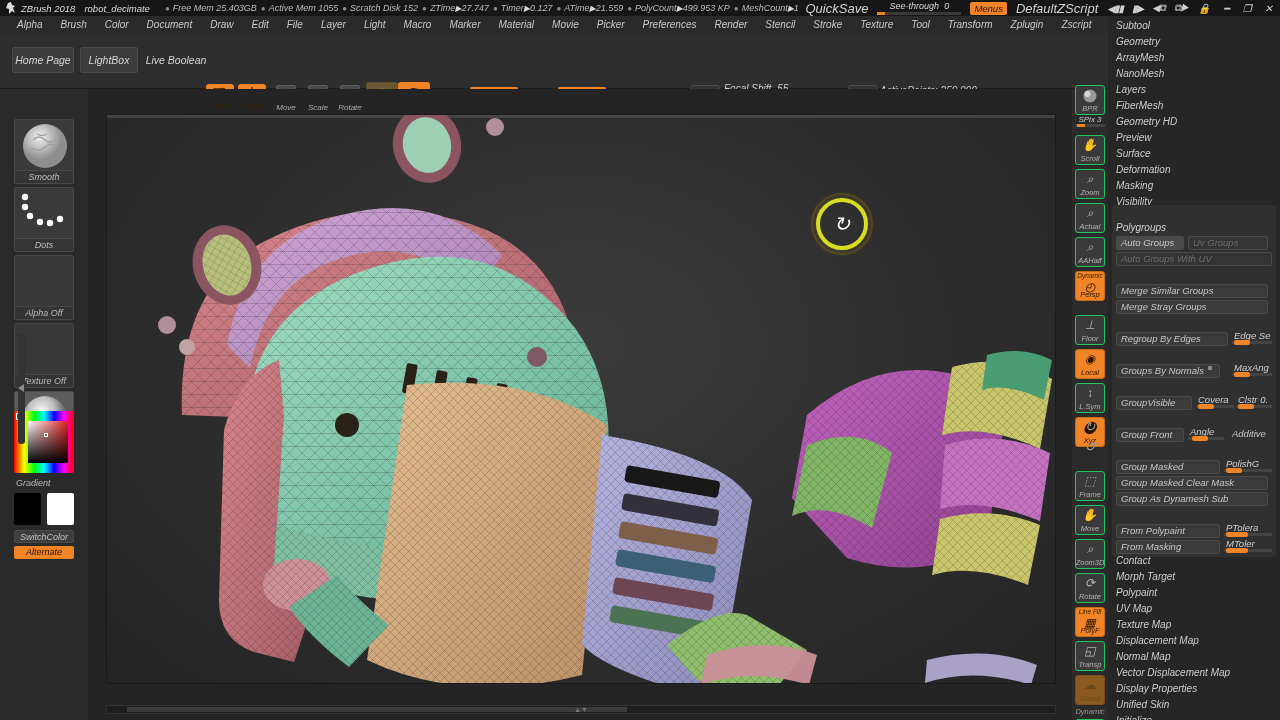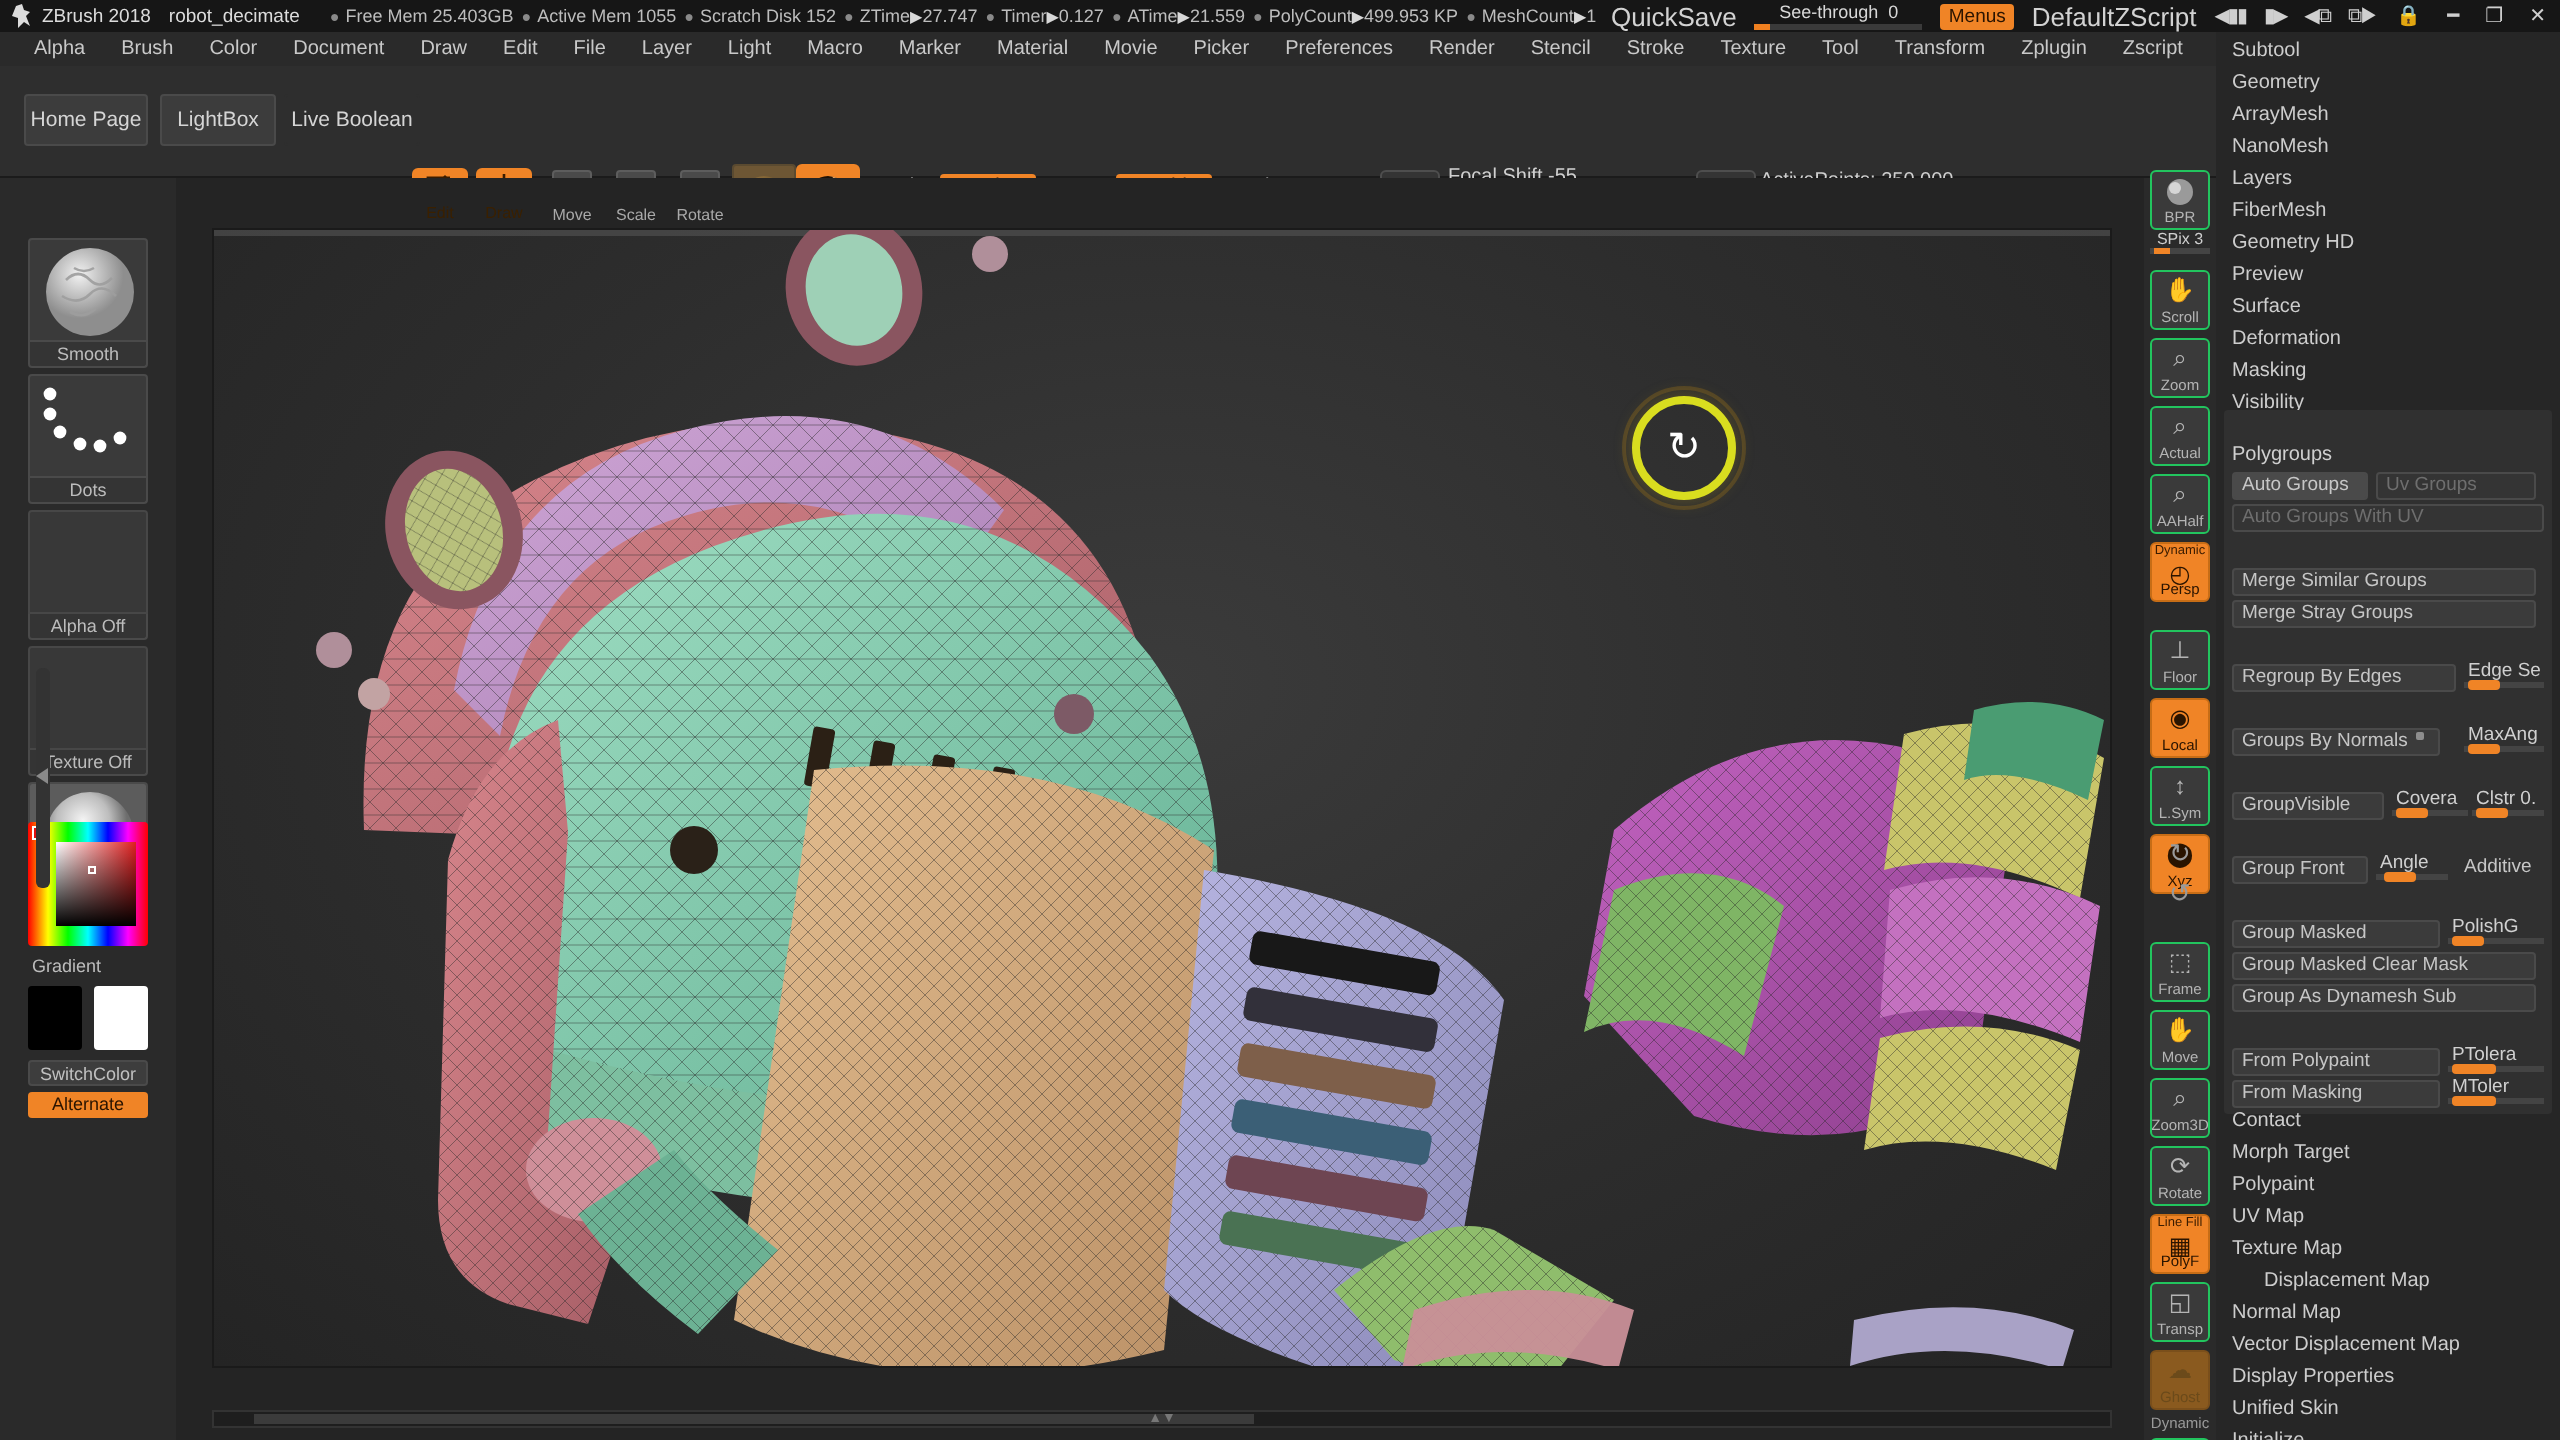--- a/index.html
+++ b/index.html
@@ -3,21 +3,21 @@
 <meta charset="utf-8">
 <style>
   * { box-sizing: border-box; margin:0; padding:0; }
   html,body {
     width:1280px; height:720px; overflow:hidden;
     background:#1d1d1d;
     font-family:"Liberation Sans", sans-serif;
     color:#c8c8c8;
     -webkit-font-smoothing:antialiased;
   }
-  #app { position:relative; width:1280px; height:720px; }
+  #app { position:relative; width:1280px; height:720px;font-style:italic; }
 
   
   #titlebar {
     position:absolute; left:0; top:0; width:1280px; height:16px;
     background:#161616; display:flex; align-items:center;
     font-size:9.5px; color:#d2d2d2; white-space:nowrap;
   }
   #titlebar .zlogo { width:14px; height:14px; margin:0 3px 0 4px; position:relative; }
   #titlebar .zlogo svg { display:block; }
   .tb-app { font-size:9.5px; color:#dcdcdc; margin-right:9px; }
@@ -795,21 +795,21 @@
       <div class="tr"></div>
       <div class="kn" style="left:2px;width:22px;"></div>
     </div>
 
     <div id="pal-bottom-host">
         <div class="pal-row" style="top: 539px;">Contact</div>
         <div class="pal-row" style="top: 555px;">Morph Target</div>
         <div class="pal-row" style="top: 571px;">Polypaint</div>
         <div class="pal-row" style="top: 587px;">UV Map</div>
         <div class="pal-row" style="top: 603px;">Texture Map</div>
-        <div class="pal-row" style="top: 619px; margin-left: 16px;">Displacement Map</div>
+        <div class="pal-row" style="top: 619px;">Displacement Map</div>
         <div class="pal-row" style="top: 635px;">Normal Map</div>
         <div class="pal-row" style="top: 651px;">Vector Displacement Map</div>
         <div class="pal-row" style="top: 667px;">Display Properties</div>
         <div class="pal-row" style="top: 683px;">Unified Skin</div>
         <div class="pal-row" style="top: 699px;">Initialize</div>
       </div>
   </div>
 
 </div>
 

